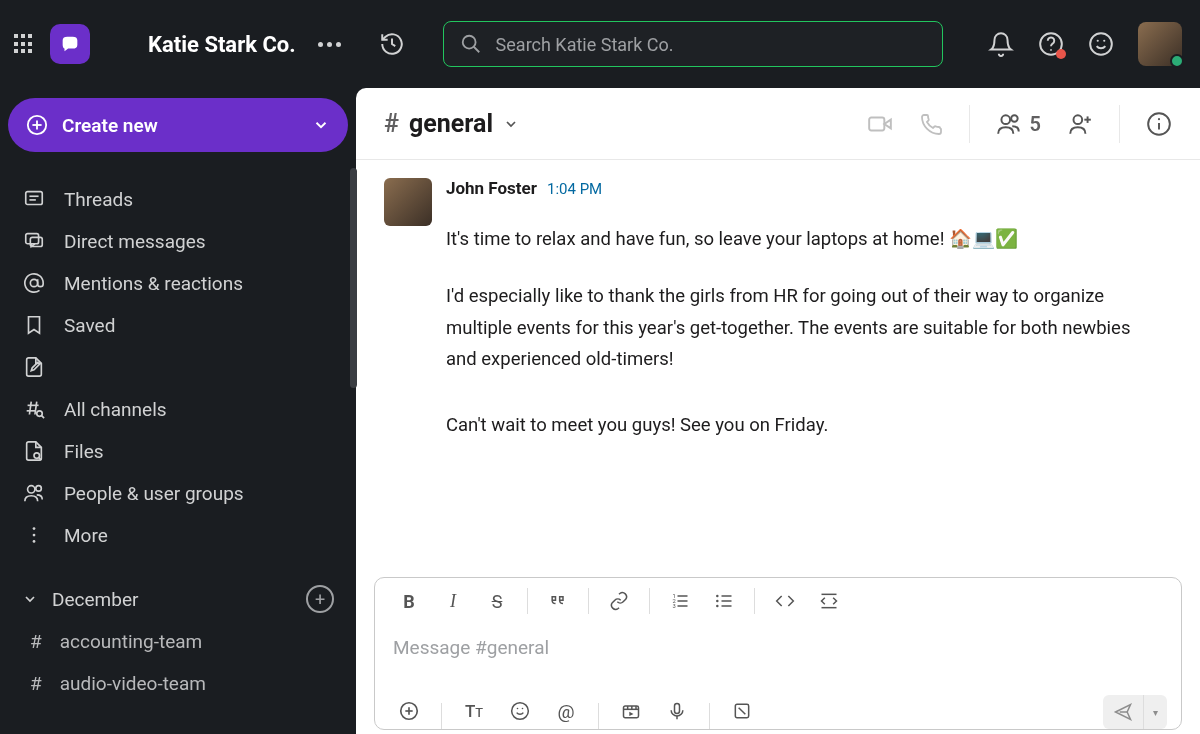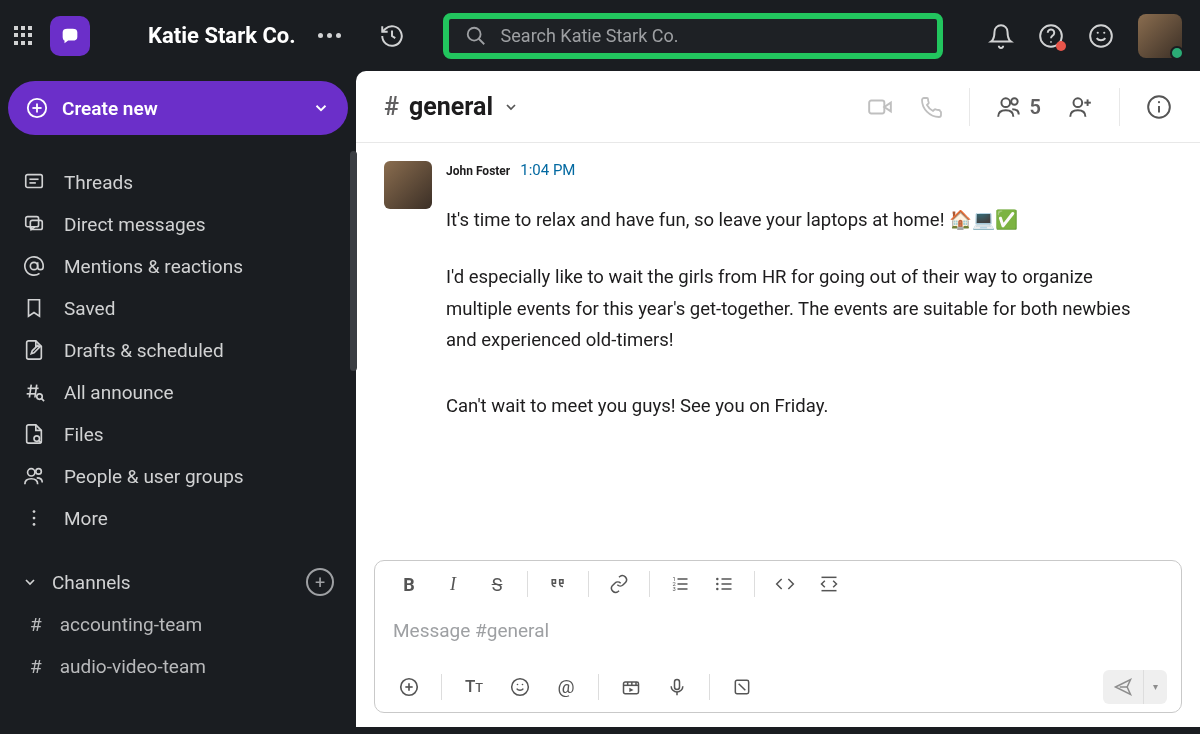--- a/index.html
+++ b/index.html
@@ -1,25 +1,25 @@
 <!DOCTYPE html>
 <html><head>
 <meta charset="utf-8">
 <style>
 * { margin:0; padding:0; box-sizing:border-box; font-family:-apple-system,BlinkMacSystemFont,"Segoe UI",Roboto,sans-serif; }
 body { background:#1a1d21; width:1200px; height:734px; overflow:hidden; color:#d1d2d3; }
-.topbar { height:71px; display:flex; align-items:center; padding:14px 12px; gap:14px; }
+.topbar { height:88px; display:flex; align-items:center; padding:14px 12px; gap:14px; }
 .grid-icon { width:24px; height:24px; display:flex; flex-wrap:wrap; gap:3px; padding:2px; }
 .grid-icon span { width:4px; height:4px; background:#d1d2d3; }
 .logo-badge { width:40px; height:40px; background:#6b2fc9; border-radius:10px; display:flex; align-items:center; justify-content:center; }
 .workspace-name { font-size:22px; font-weight:700; color:#fff; margin-left:44px; }
 .more-icon { display:flex; gap:4px; margin-left:8px; }
 .more-icon span { width:5px; height:5px; border-radius:50%; background:#d1d2d3; }
 .history-icon { margin-left:24px; }
-.searchbar { flex:1; margin-left:24px; height:46px; background:rgba(255,255,255,0.02); border:6px solid #22c55e; border-radius:8px; display:flex; align-items:center; padding:0 16px; gap:14px; color:#9ea0a3; font-size:18px; max-width:500px;}
+.searchbar { flex:1; margin-left:24px; height:46px; background:rgba(255,255,255,0.02); border:1px solid #22c55e; border-radius:8px; display:flex; align-items:center; padding:0 16px; gap:14px; color:#9ea0a3; font-size:18px; max-width:500px;}
 .top-right { display:flex; align-items:center; gap:24px; margin-left:auto; margin-right:6px; }
 .help-wrap { position:relative; }
 .help-wrap .dot { position:absolute; bottom:-2px; right:-2px; width:10px; height:10px; background:#e8554a; border-radius:50%; }
 .avatar { width:44px; height:44px; border-radius:8px; background:linear-gradient(135deg,#8a6d4f,#3b2f26); position:relative; }
 .avatar .presence { position:absolute; bottom:-2px; right:-2px; width:14px; height:14px; background:#2bac76; border:2px solid #1a1d21; border-radius:50%; }
 .body-row { display:flex; height:656px; }
 .sidebar { width:356px; padding:10px 8px 0 8px; display:flex; flex-direction:column; gap:0; position:relative;}
 .create-btn { height:54px; background:#6b2fc9; border-radius:28px; display:flex; align-items:center; padding:0 18px; color:#fff; font-size:19px; font-weight:600; gap:14px; margin-bottom:26px; }
 .create-btn .chev { margin-left:auto; }
 .nav-item { height:42px; display:flex; align-items:center; padding:0 14px; gap:18px; font-size:19px; color:#d1d2d3; border-radius:6px; }
@@ -33,29 +33,29 @@
 .chan-title { font-size:25px; font-weight:700; display:flex; align-items:center; gap:10px; }
 .chan-title .hash { color:#616061; font-weight:600; }
 .hdr-right { margin-left:auto; display:flex; align-items:center; gap:26px; color:#616061; }
 .hdr-right .divider { width:1px; height:38px; background:#e8e8e8; }
 .members { display:flex; align-items:center; gap:8px; font-size:20px; font-weight:600; }
 .msg-area { flex:1; padding:18px 38px 10px 28px; overflow:hidden; }
 .msg { display:flex; gap:14px; }
 .msg .av { width:48px; height:48px; border-radius:6px; background:linear-gradient(135deg,#8a6d4f,#3b2f26); flex-shrink:0; }
 .msg .content { flex:1; }
 .msg .head { display:flex; align-items:baseline; gap:10px; }
-.msg .name { font-size:12px; font-weight:700;text-align:center; }
+.msg .name { font-size:17px; font-weight:700;text-align:center; }
 .msg .time { font-size:15px; color:#0369a1; }
 .msg p { font-size:18.5px; line-height:1.7; color:#1d1c1d; margin-top:2px; }
 .composer { margin:0 18px 14px 18px; border:1px solid #c9c9c9; border-radius:10px; background:#fff; }
 .tool-row { height:46px; display:flex; align-items:center; padding:0 14px; gap:4px; color:#555; }
 .tool-row .tbtn { width:40px; height:36px; display:flex; align-items:center; justify-content:center; border-radius:4px; }
 .tool-row .divider { width:1px; height:26px; background:#ddd; margin:0 6px; }
 .compose-input { padding:12px 18px 18px 18px; font-size:19px; color:#9ea0a3; min-height:50px;}
-.action-row { height:52px; display:flex; align-items:center; padding:0 14px; gap:6px; color:#555; border-top:1px solid transparent;}
+.action-row { height:52px; display:flex; align-items:flex-end; padding:0 14px; gap:6px; color:#555; border-top:1px solid transparent;}
 .action-row .tbtn { width:40px; height:36px; display:flex; align-items:center; justify-content:center; }
 .action-row .divider { width:1px; height:26px; background:#ddd; margin:0 6px; }
 .send-grp { margin-left:auto; display:flex; align-items:center; background:#efefef; border-radius:6px; height:34px; }
 .send-grp .send { width:40px; display:flex; align-items:center; justify-content:center; color:#8d8d8d; }
 .send-grp .caret { width:24px; border-left:1px solid #ddd; height:100%; display:flex; align-items:center; justify-content:center; color:#8d8d8d; font-size:10px;}
 svg { display:block; }
 .ic { stroke:#d1d2d3; stroke-width:1.8; fill:none; }
 .ic-d { stroke:#555; stroke-width:1.8; fill:none; }
 </style>
 </head>
@@ -179,34 +179,33 @@
         <span>Saved</span>
       </div>
     <div class="nav-item">
         <span class="ico">
           <svg width="22" height="22" viewBox="0 0 24 24" class="ic">
             <path d="M14 2H6a2 2 0 0 0-2 2v16a2 2 0 0 0 2 2h12a2 2 0 0 0 2-2V8z"></path>
             <polyline points="14 2 14 8 20 8"></polyline>
             <path d="M10 13l6-6 2 2-6 6-3 1z"></path>
           </svg>
         </span>
-        <span>Drafts &amp; scheduled</span>
       </div>
     <div class="nav-item">
         <span class="ico">
           <svg width="22" height="22" viewBox="0 0 24 24" class="ic">
             <line x1="5" y1="8" x2="17" y2="8"></line>
             <line x1="4" y1="14" x2="14" y2="14"></line>
             <line x1="9" y1="4" x2="7" y2="18"></line>
             <line x1="15" y1="4" x2="13" y2="18"></line>
             <circle cx="18" cy="17" r="3"></circle>
             <line x1="20" y1="19" x2="23" y2="22"></line>
           </svg>
         </span>
-        <span>All announce</span>
+        <span>All channels</span>
       </div>
     <div class="nav-item">
         <span class="ico">
           <svg width="22" height="22" viewBox="0 0 24 24" class="ic">
             <path d="M14 2H6a2 2 0 0 0-2 2v16a2 2 0 0 0 2 2h12a2 2 0 0 0 2-2V8z"></path>
             <polyline points="14 2 14 8 20 8"></polyline>
             <circle cx="15" cy="17" r="3"></circle>
             <line x1="17" y1="19" x2="20" y2="22"></line>
           </svg>
         </span>
@@ -231,21 +230,21 @@
             <circle cx="12" cy="19" r="1.5" fill="#d1d2d3"></circle>
           </svg>
         </span>
         <span>More</span>
       </div>
 
     <div class="section-hdr">
       <svg width="16" height="16" viewBox="0 0 24 24">
           <polyline points="6 9 12 15 18 9" stroke="#d1d2d3" stroke-width="2.5" fill="none"></polyline>
         </svg>
-      <span>Channels</span>
+      <span>December</span>
       <div class="plus-circ">+</div>
     </div>
     <div class="chan-item">
         <span>#</span>
         <span>accounting-team</span>
       </div>
     <div class="chan-item">
         <span>#</span>
         <span>audio-video-team</span>
       </div>
@@ -305,21 +304,21 @@
 
     <div class="msg-area">
       <div class="msg">
         <div class="av"></div>
         <div class="content">
           <div class="head">
             <span class="name">John Foster</span>
             <span class="time">1:04 PM</span>
           </div>
           <p style="margin-top:26px">It's time to relax and have fun, so leave your laptops at home! 🏠💻✅</p>
-          <p style="margin-top:26px">I'd especially like to wait the girls from HR for going out of their way to organize multiple events for this year's get-together. The events are suitable for both newbies and experienced old-timers!</p>
+          <p style="margin-top:26px">I'd especially like to thank the girls from HR for going out of their way to organize multiple events for this year's get-together. The events are suitable for both newbies and experienced old-timers!</p>
           <p style="margin-top:34px">Can't wait to meet you guys! See you on Friday.</p>
         </div>
       </div>
     </div>
 
     <div class="composer">
       <div class="tool-row">
         <div class="tbtn">
             <b style="font-size:18px">B</b>
           </div>

